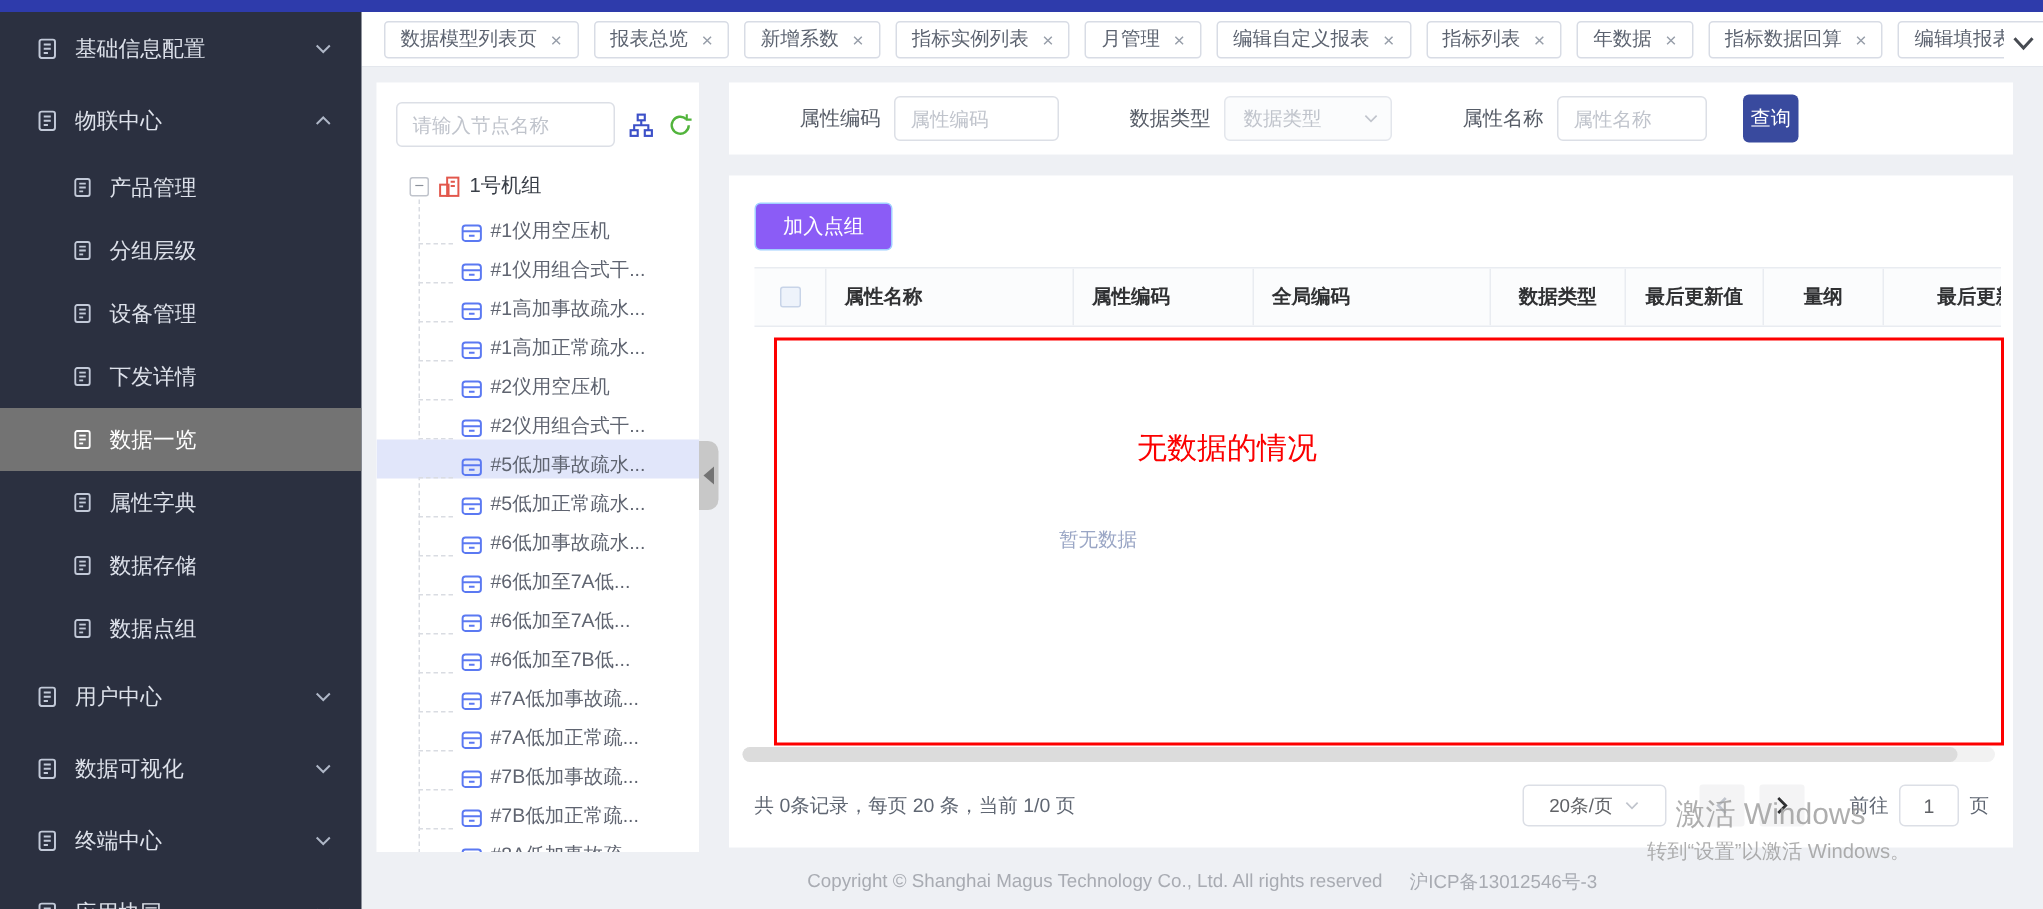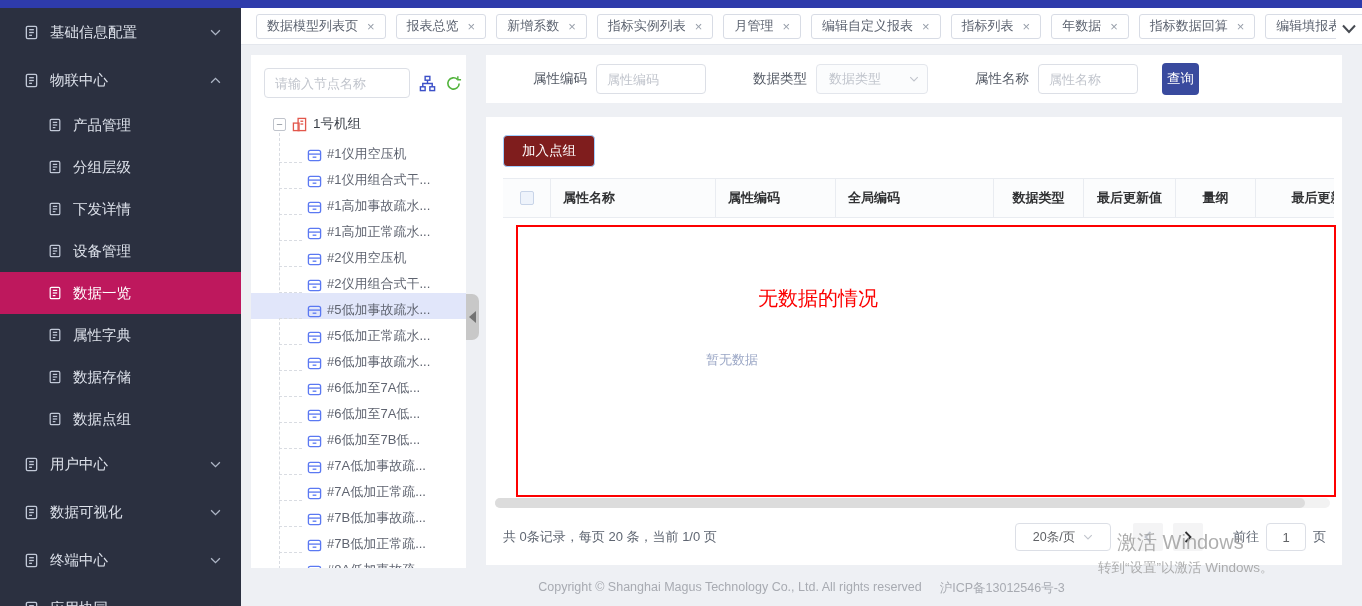--- a/index.html
+++ b/index.html
@@ -11,21 +11,21 @@
     color: #303133;
   }
   
   .topstrip { position: absolute; top: 0; left: 0; width: 1362px; height: 8px; background: #2e3bab; }
 
   
   .sidebar { position: absolute; top: 8px; left: 0; width: 241px; height: 598px; background: #2b3040; overflow: hidden; z-index: 3; }
   .s-group, .s-child { display: flex; align-items: center; gap: 11px; color: #dde1ea; font-size: 14.5px; cursor: pointer; }
   .s-group { height: 48px; padding: 0 20px 0 24px; }
   .s-child { height: 42px; padding: 0 20px 0 48px; }
-  .s-child.active { background: #be185d; color: #ffffff; font-family: Liberation Mono, monospace; }
+  .s-child.active { background: #737373; color: #ffffff; font-family: Liberation Mono, monospace; }
   .s-ico { display: inline-flex; color: #c2c9d8; flex: 0 0 auto; }
   .s-child.active .s-ico { color: #fff; }
   .s-chev { margin-left: auto; display: inline-flex; color: #aeb6c6; }
 
   
   .tabbar { position: absolute; left: 241px; top: 8px; width: 1121px; height: 37px; background: #fff;
             border-bottom: 1px solid #e4e7ed; display: flex; align-items: center; gap: 10px;
             padding: 0 30px 0 15px; overflow: hidden; z-index: 2; }
   .tab { display: inline-flex; align-items: center; gap: 9px; height: 25px; padding: 0 10px;
          border: 1px solid #d8dce5; border-radius: 3px; background: #fff; font-size: 13px;
@@ -62,21 +62,21 @@
   .f-input { width: 110px; height: 30px; border: 1px solid #dcdfe6; border-radius: 4px; margin-left: 9px; padding: 0 10px; font-size: 13px; outline: none; color: #606266; }
   .f-input::placeholder { color: #c0c4cc; }
   .f-select { width: 112px; height: 30px; border: 1px solid #e3e6ec; background: #fbfcfd; border-radius: 4px; margin-left: 9px;
               padding: 0 8px 0 12px; display: inline-flex; align-items: center; color: #c0c4cc; font-size: 13px; cursor: pointer; }
   .f-select .sel-chev { margin-left: auto; display: inline-flex; color: #c0c4cc; }
   .btn-query { margin-left: 24px; height: 32px; padding: 0 5px; background: #394a9e; border: none; border-radius: 4px;
                color: #fff; font-size: 13.5px; cursor: pointer; }
 
   
   .main-card { position: absolute; left: 486px; top: 117px; width: 856px; height: 448px; background: #fff; overflow: hidden; }
-  .btn-join { position: absolute; left: 17px; top: 18px; height: 32px; padding: 0 18px; background: #7f1d1d; border: 1px solid #a0cfff;
+  .btn-join { position: absolute; left: 17px; top: 18px; height: 32px; padding: 0 18px; background: #8b5cf6; border: 1px solid #a0cfff;
               border-radius: 4px; color: #fff; font-size: 13.5px; cursor: not-allowed; }
   .thead { position: absolute; left: 17px; top: 61px; right: 8px; height: 40px; display: flex; align-items: stretch;
            background: #fbfcfd; border-top: 1px solid #e9ecf1; border-bottom: 1px solid #e9ecf1; overflow: hidden; }
   .th { display: flex; align-items: center; padding: 0 12px; font-size: 13px; font-weight: bold; color: #303133;
         border-right: 1px solid #e9ecf1; flex: 0 0 auto; white-space: nowrap; overflow: hidden; }
   .th.center { justify-content: center; }
   .th-check { width: 48px; justify-content: center; }
   .checkbox { width: 14px; height: 14px; border: 1px solid #c8d4e8; border-radius: 2px; background: #eef3fb; cursor: pointer; }
   .no-data { position: absolute; left: 220px; right: 0; top: 234px; text-align: left; color: #9aa6c5; font-size: 13px; }
   .red-box { position: absolute; left: 30px; top: 108px; width: 820px; height: 272px; border: 2px solid #fd0000; }
@@ -168,32 +168,32 @@
   </div>
   <div class="s-child">
     <span class="s-ico">
         <svg width="14" height="14" viewBox="0 0 16 16" fill="none" stroke="currentColor" stroke-width="1.4">
           <rect x="2.5" y="1.5" width="11" height="13" rx="1.5"></rect>
           <line x1="5.5" y1="5" x2="10.5" y2="5"></line>
           <line x1="5.5" y1="8" x2="10.5" y2="8"></line>
           <line x1="5.5" y1="11" x2="8.5" y2="11"></line>
         </svg>
       </span>
+    <span>设备管理</span>
+  </div>
+  <div class="s-child">
+    <span class="s-ico">
+        <svg width="14" height="14" viewBox="0 0 16 16" fill="none" stroke="currentColor" stroke-width="1.4">
+          <rect x="2.5" y="1.5" width="11" height="13" rx="1.5"></rect>
+          <line x1="5.5" y1="5" x2="10.5" y2="5"></line>
+          <line x1="5.5" y1="8" x2="10.5" y2="8"></line>
+          <line x1="5.5" y1="11" x2="8.5" y2="11"></line>
+        </svg>
+      </span>
     <span>下发详情</span>
-  </div>
-  <div class="s-child">
-    <span class="s-ico">
-        <svg width="14" height="14" viewBox="0 0 16 16" fill="none" stroke="currentColor" stroke-width="1.4">
-          <rect x="2.5" y="1.5" width="11" height="13" rx="1.5"></rect>
-          <line x1="5.5" y1="5" x2="10.5" y2="5"></line>
-          <line x1="5.5" y1="8" x2="10.5" y2="8"></line>
-          <line x1="5.5" y1="11" x2="8.5" y2="11"></line>
-        </svg>
-      </span>
-    <span>设备管理</span>
   </div>
   <div class="s-child active">
     <span class="s-ico">
         <svg width="14" height="14" viewBox="0 0 16 16" fill="none" stroke="currentColor" stroke-width="1.4">
           <rect x="2.5" y="1.5" width="11" height="13" rx="1.5"></rect>
           <line x1="5.5" y1="5" x2="10.5" y2="5"></line>
           <line x1="5.5" y1="8" x2="10.5" y2="8"></line>
           <line x1="5.5" y1="11" x2="8.5" y2="11"></line>
         </svg>
       </span>

